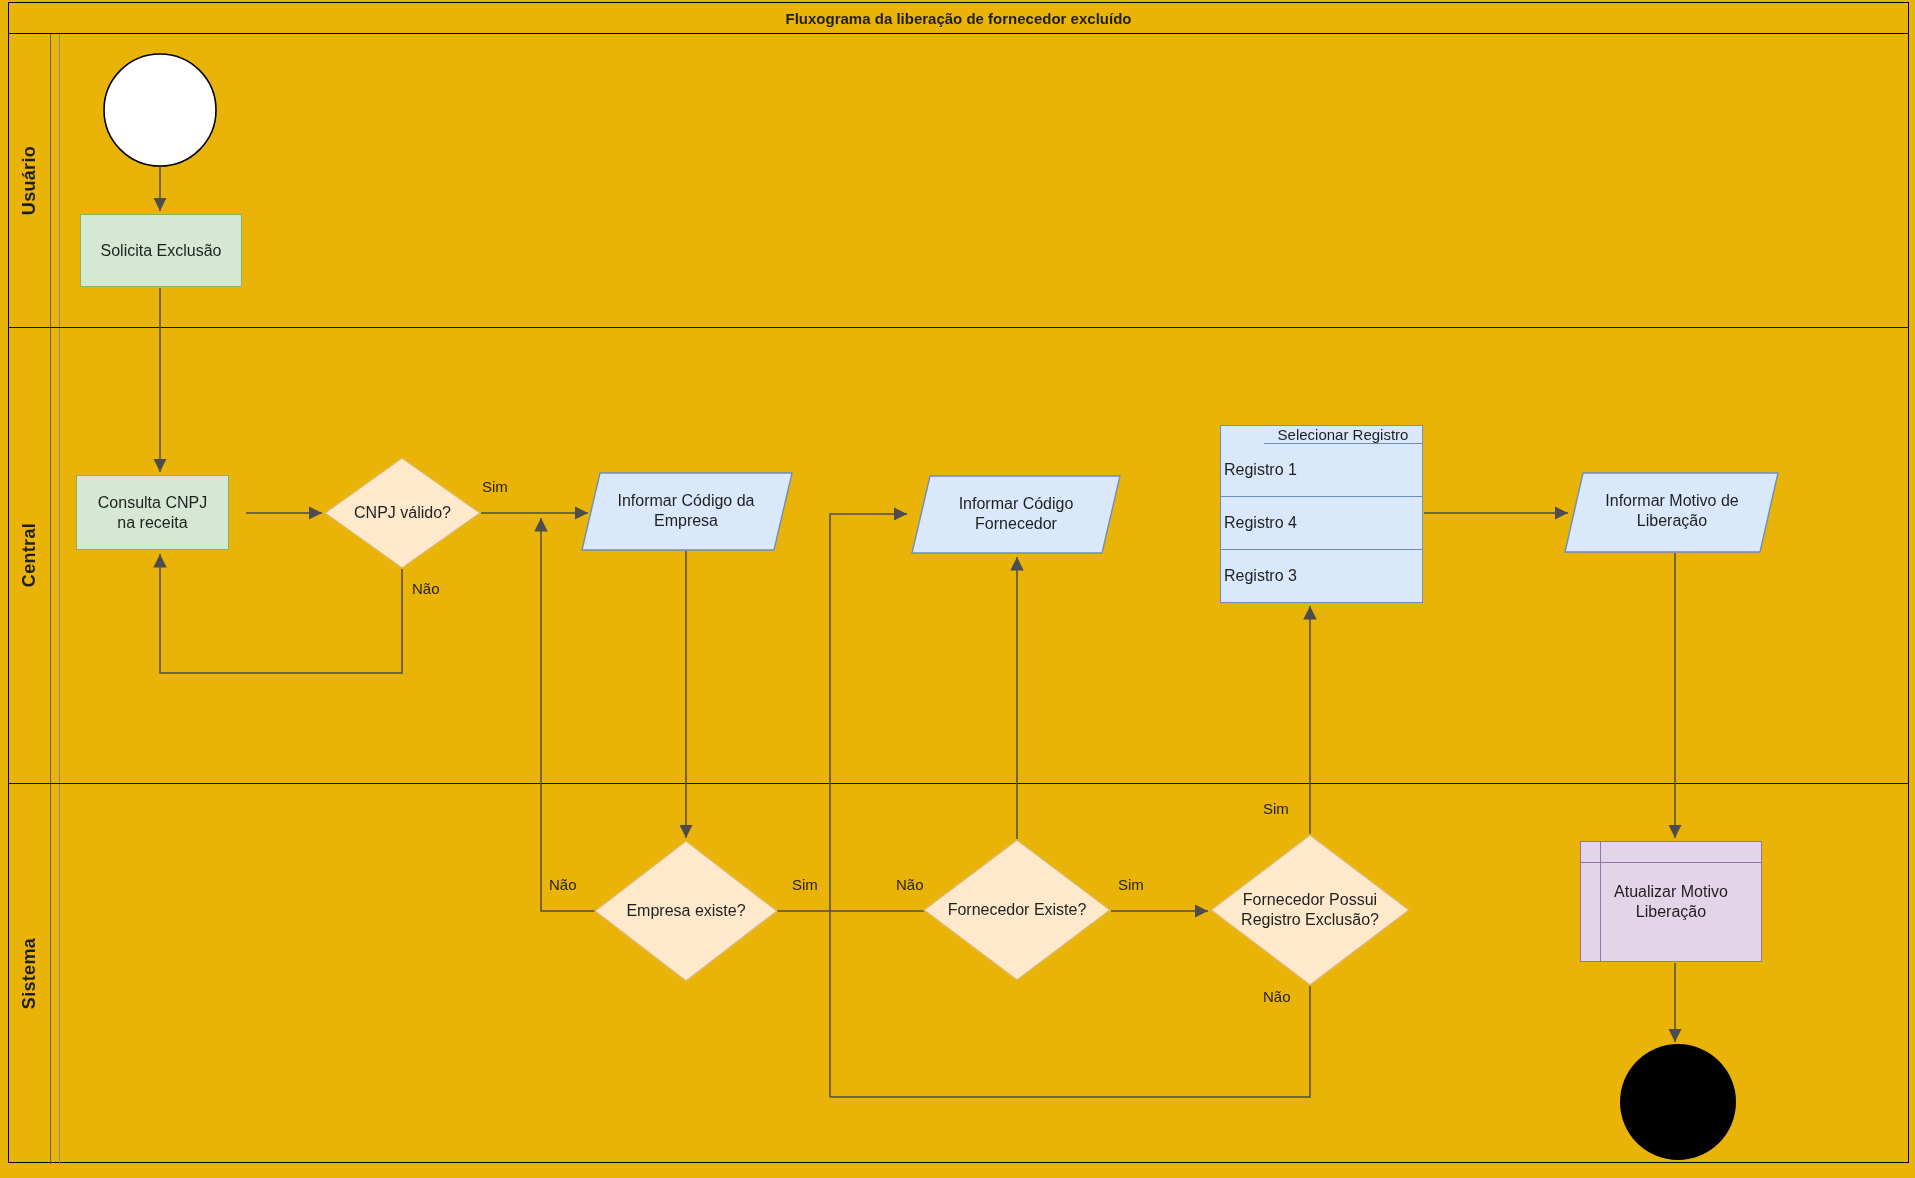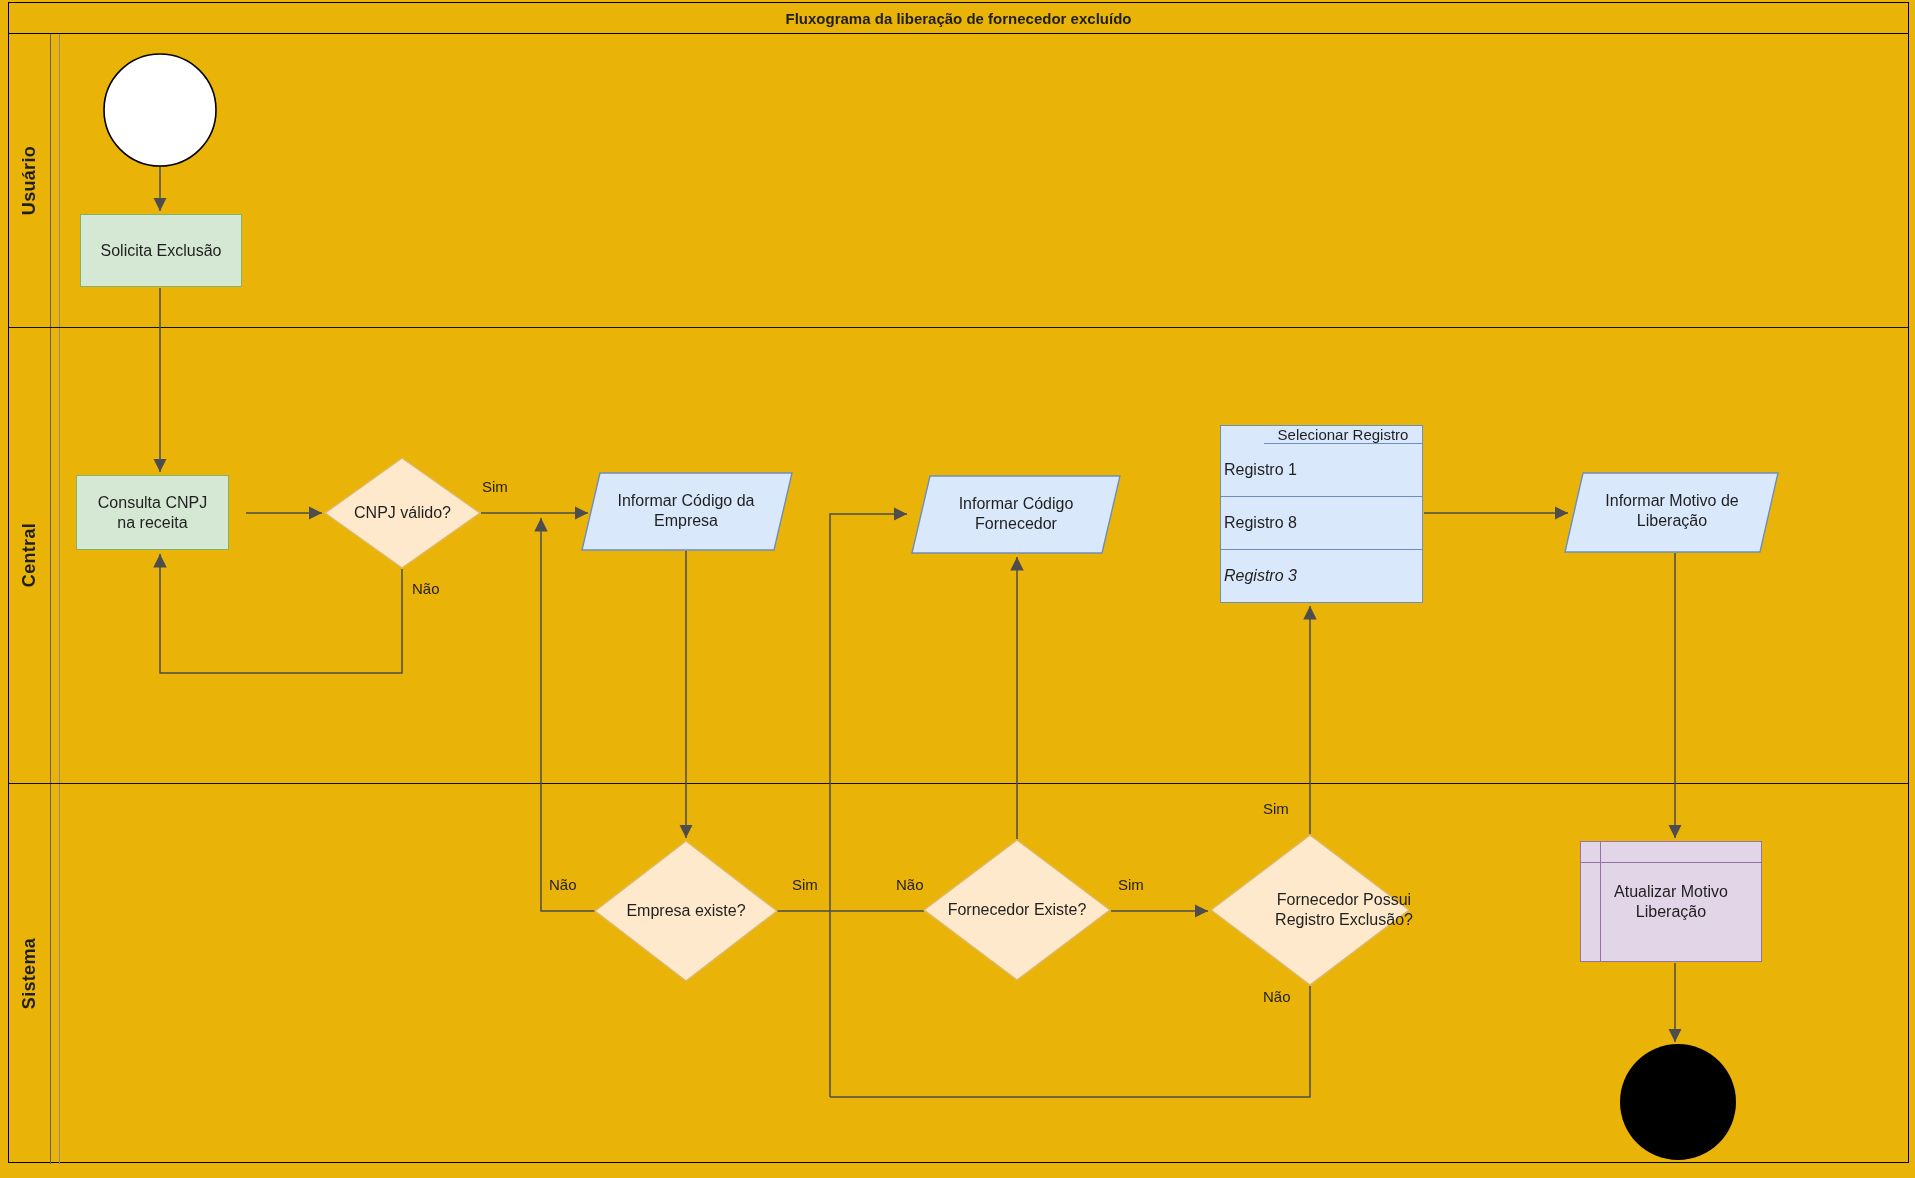--- a/index.html
+++ b/index.html
@@ -34,21 +34,21 @@
              font-size:16px;line-height:20px;pointer-events:none;}
 
   
   .edge-label{position:absolute;font-size:15px;color:#1f1f1f;white-space:nowrap;}
 
   
   .reg-table{position:absolute;left:1220px;top:425px;width:203px;height:178px;box-sizing:border-box;
              background:#dae8fc;border:1.4px solid #6c8ebf;display:flex;flex-direction:column;font-size:15px;}
   .reg-header{height:18px;border-bottom:1.3px solid #6c8ebf;display:flex;align-items:center;justify-content:center;box-sizing:border-box;margin-left:43px;}
   .reg-row{flex:1;border-bottom:1.3px solid #6c8ebf;display:flex;align-items:center;padding-left:3px;box-sizing:border-box;font-size:16px;}
-  .reg-row:last-child{border-bottom:none;font-style:italic;}
+  .reg-row:last-child{border-bottom:none;}
 </style>
 </head>
 <body>
 
 <div class="canvas">
 
   <div class="pool">
     <div class="pool-title">Fluxograma da liberação de fornecedor excluído</div>
     <div class="lane" style="height:294px;">
       <div class="lane-label">
@@ -121,30 +121,30 @@
 
     <div class="rect-node purple" style="left:1580px;top:841px;width:182px;height:121px;">
       <div class="inner-h"></div>
       <div class="inner-v"></div>
       <span style="width:140px;">Atualizar Motivo Liberação</span>
     </div>
 
     <div class="reg-table">
       <div class="reg-header">Selecionar Registro</div>
       <div class="reg-row">Registro 1</div>
-      <div class="reg-row">Registro 8</div>
+      <div class="reg-row">Registro 4</div>
       <div class="reg-row">Registro 3</div>
     </div>
 
     <div class="node-text" style="left:325px;top:496px;width:155px;height:34px;">CNPJ válido?</div>
     <div class="node-text" style="left:592px;top:483px;width:188px;height:56px;">Informar Código da Empresa</div>
     <div class="node-text" style="left:595px;top:894px;width:182px;height:34px;">Empresa existe?</div>
     <div class="node-text" style="left:928px;top:486px;width:176px;height:56px;">Informar Código Fornecedor</div>
     <div class="node-text" style="left:920px;top:893px;width:194px;height:34px;">Fornecedor Existe?</div>
-    <div class="node-text" style="left:1256px;top:882px;width:176px;height:56px;">Fornecedor Possui Registro Exclusão?</div>
+    <div class="node-text" style="left:1222px;top:882px;width:176px;height:56px;">Fornecedor Possui Registro Exclusão?</div>
     <div class="node-text" style="left:1578px;top:483px;width:188px;height:56px;">Informar Motivo de Liberação</div>
 
     <div class="edge-label" style="left:482px;top:478px;">Sim</div>
     <div class="edge-label" style="left:412px;top:580px;">Não</div>
     <div class="edge-label" style="left:549px;top:876px;">Não</div>
     <div class="edge-label" style="left:792px;top:876px;">Sim</div>
     <div class="edge-label" style="left:896px;top:876px;">Não</div>
     <div class="edge-label" style="left:1118px;top:876px;">Sim</div>
     <div class="edge-label" style="left:1263px;top:800px;">Sim</div>
     <div class="edge-label" style="left:1263px;top:988px;">Não</div>

